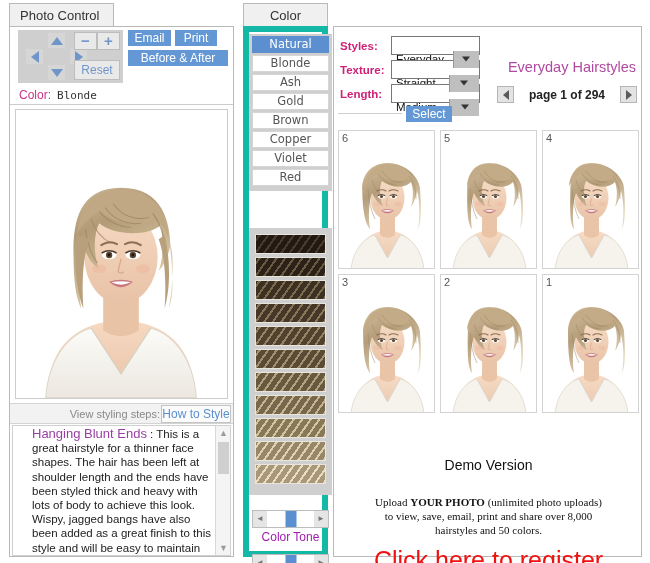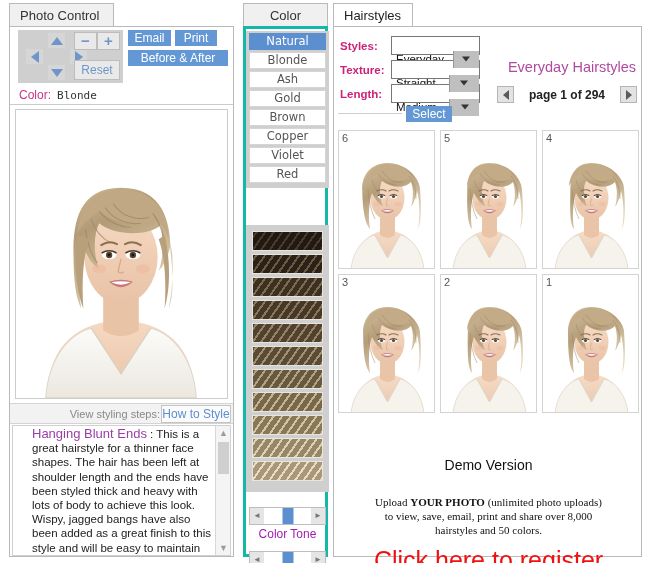--- a/index.html
+++ b/index.html
@@ -199,21 +199,21 @@
   .sb-thumb {
     position: absolute; left: 2px; top: 16px;
     width: 11px; height: 32px;
     background: #cfcfcf;
   }
 
   
   .color-panel {
     position: absolute; left: 243px; top: 26px;
     width: 85px; height: 531px;
-    border: 3px solid #14b8a6;
+    border: 6px solid #14b8a6;
     background: #ffffff;
   }
   .swatch-names {
     position: absolute; left: 0; top: 2px;
     width: 83px;
     background: #cfcfcf;
     padding: 2px 3px 3px 3px;
   }
   .cname {
     height: 17px;
@@ -421,23 +421,20 @@
 <body>
 
 <div id="app">
 
   <div class="tabstrip">
     <div class="tab tab-photo">
       <span>Photo Control</span>
     </div>
     <div class="tab tab-color">
       <span>Color</span>
-    </div>
-    <div class="tab tab-hair active">
-      <span>Hairstyles</span>
     </div>
   </div>
 
   <div class="left-panel">
 
     <div class="photo-control-row">
 
       <div class="dpad">
         <div class="dpad-inner">
           <div class="arrow-btn btn-up">

